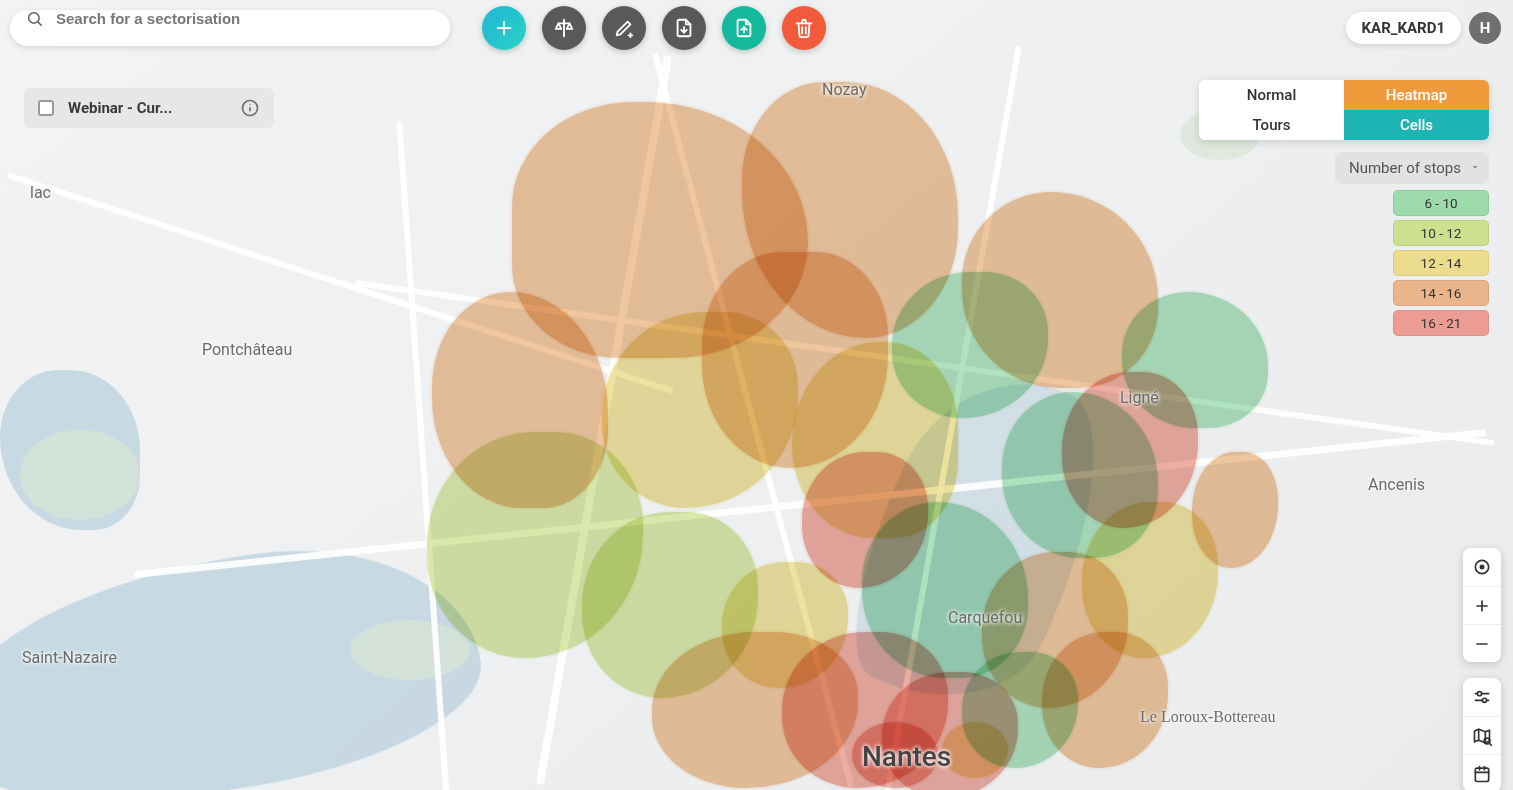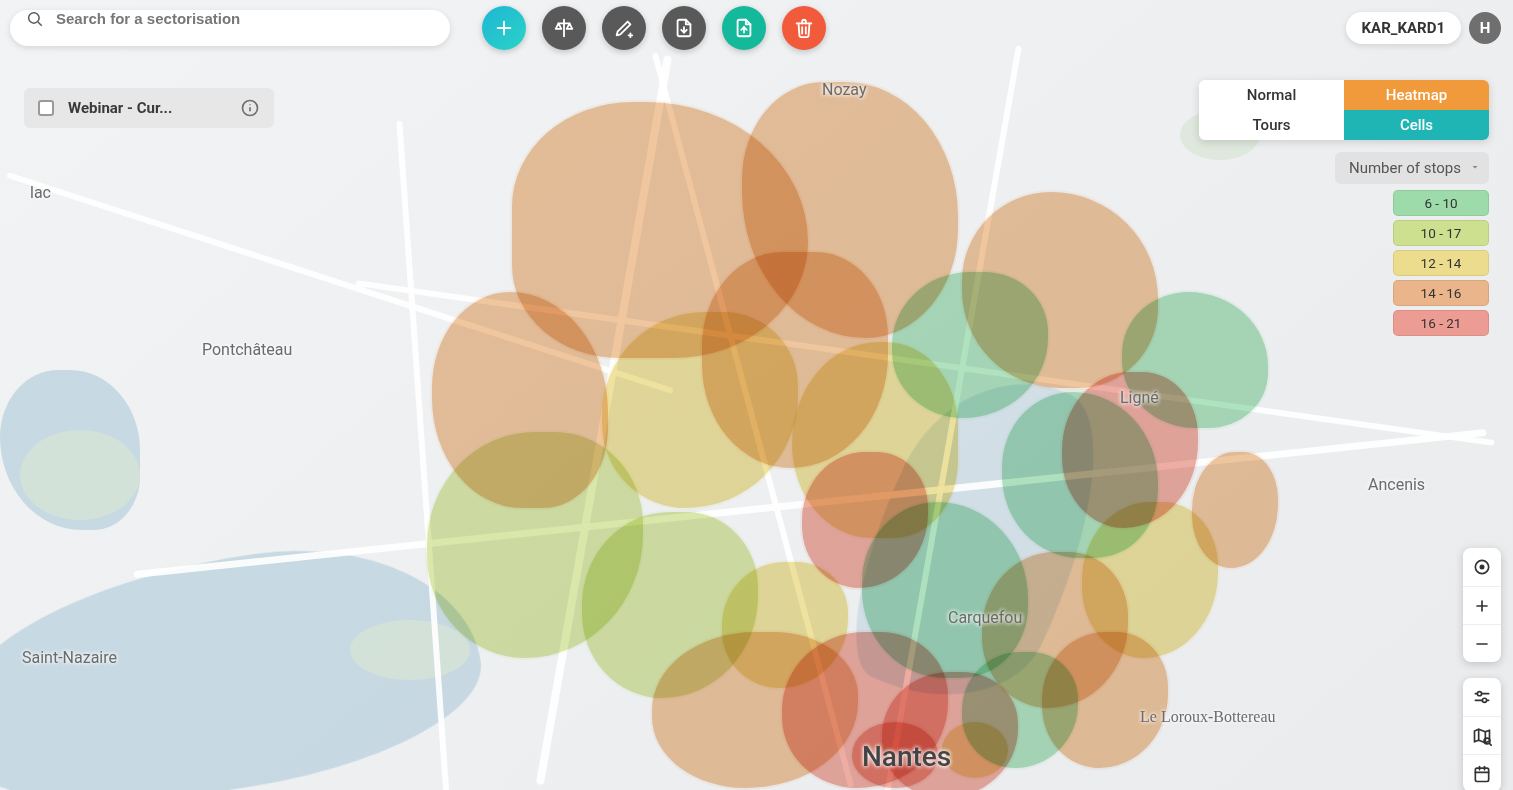--- a/index.html
+++ b/index.html
@@ -360,21 +360,21 @@
   <span>Number of stops</span>
   <span class="chev">
     <svg width="12" height="12" viewBox="0 0 24 24" fill="#888">
         <path d="M7 10l5 5 5-5z"></path>
       </svg>
   </span>
 </div>
 
 <div class="legend">
   <div class="legend-item lc-0">6 - 10</div>
-  <div class="legend-item lc-1">10 - 17</div>
+  <div class="legend-item lc-1">10 - 12</div>
   <div class="legend-item lc-2">12 - 14</div>
   <div class="legend-item lc-3">14 - 16</div>
   <div class="legend-item lc-4">16 - 21</div>
 </div>
 
 <div class="zoom-box">
   <div class="ctrl-btn">
     <svg viewBox="0 0 24 24">
         <circle cx="12" cy="12" r="8"></circle>
         <circle cx="12" cy="12" r="2" fill="#333"></circle>

